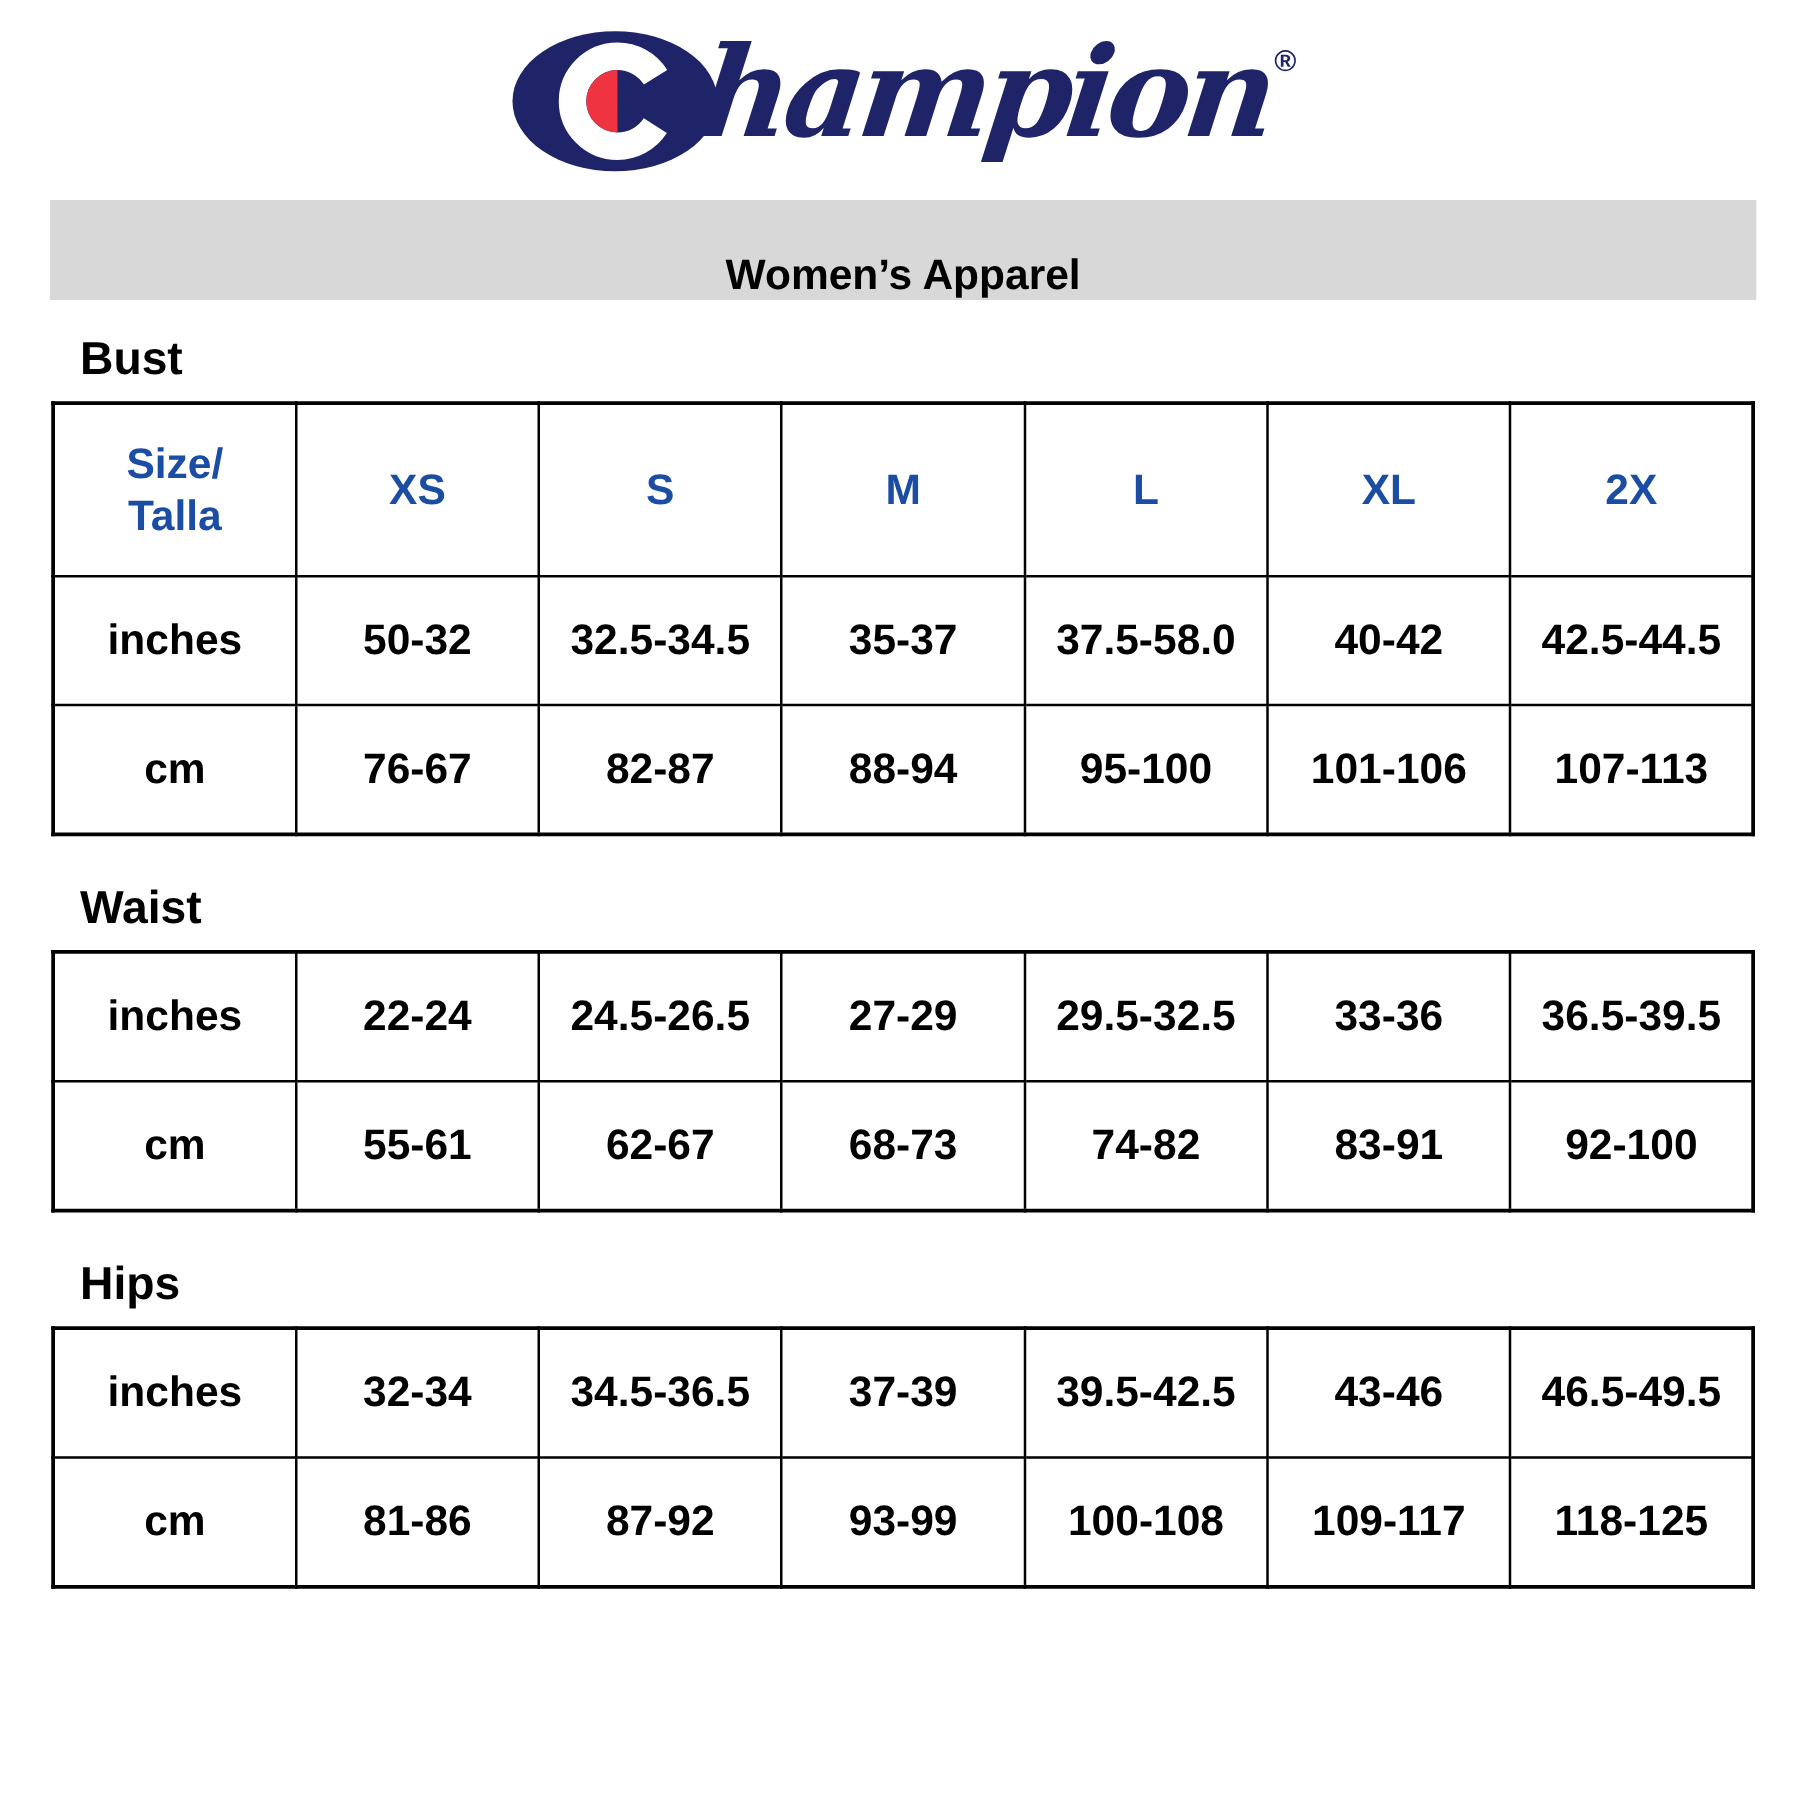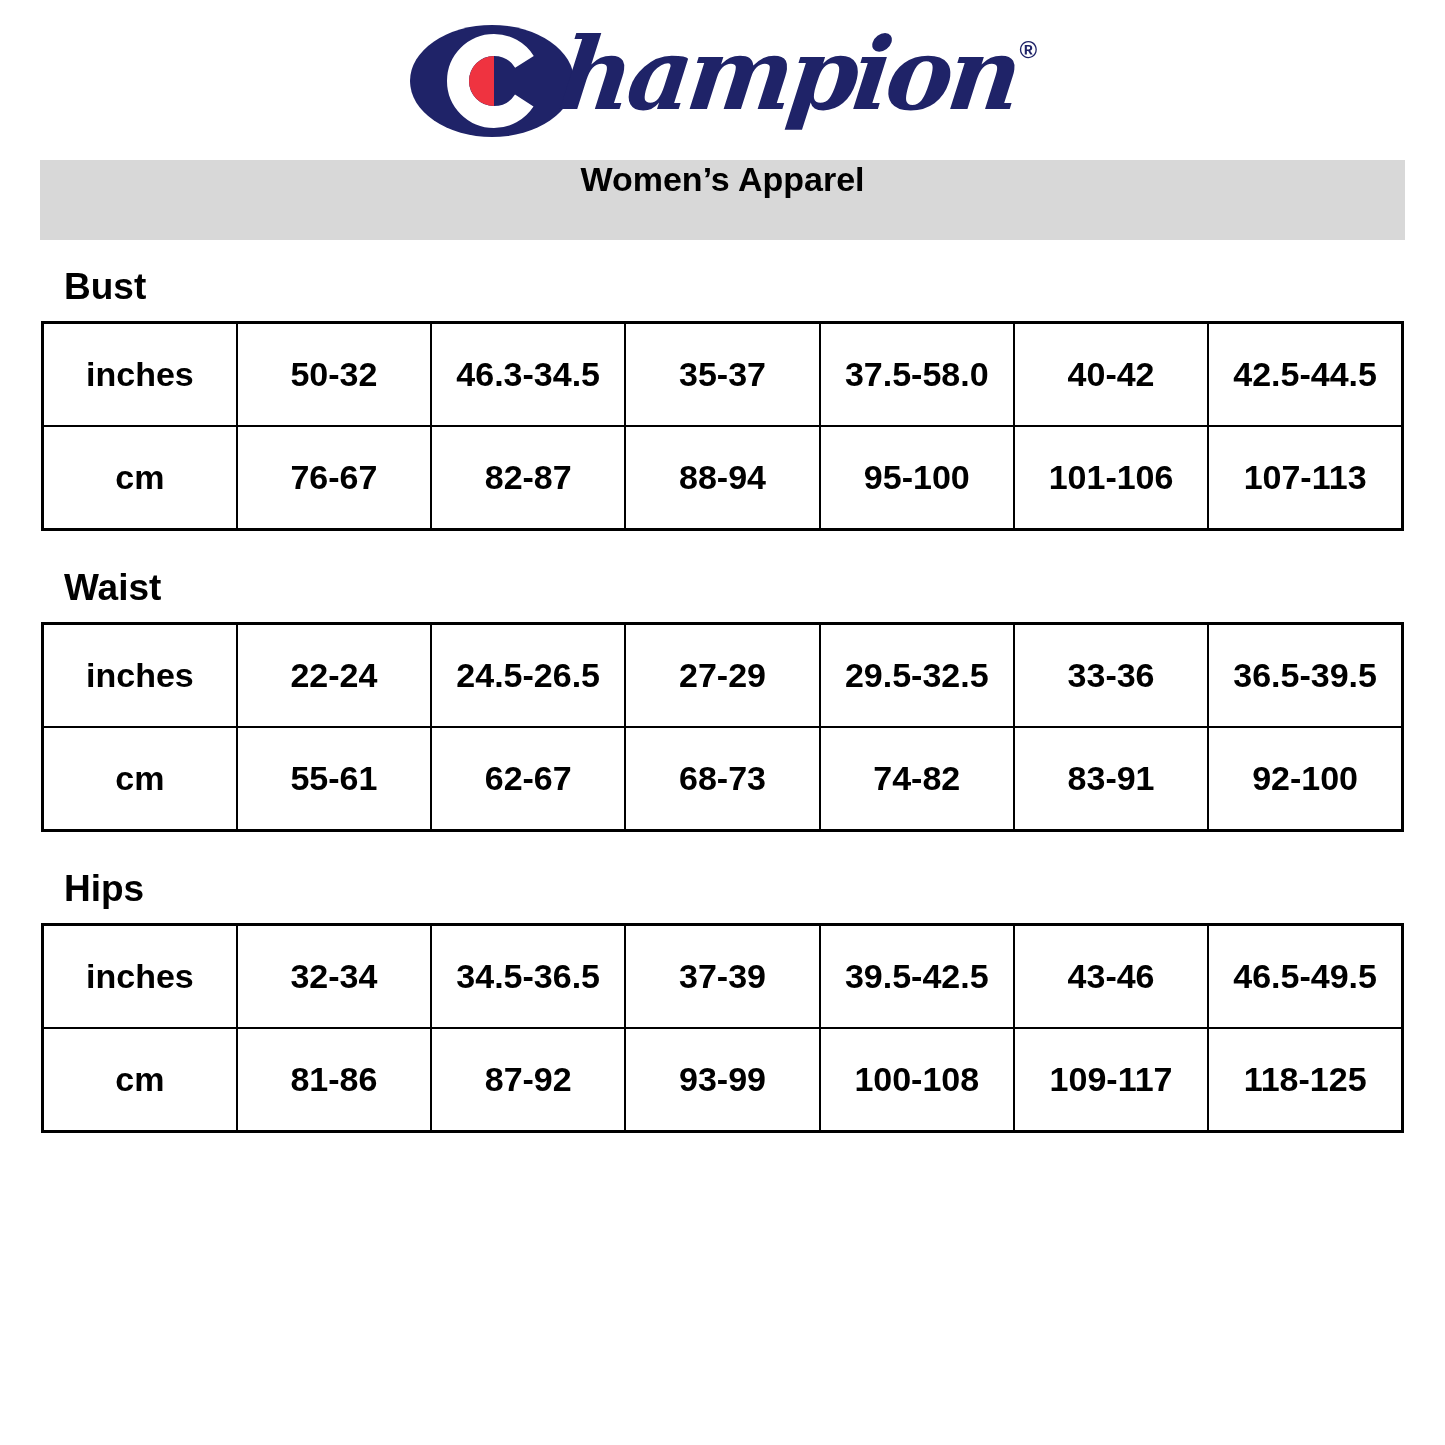--- a/index.html
+++ b/index.html
@@ -43,21 +43,21 @@
     font-style: normal;
     font-weight: bold;
   }
 
   
   .banner {
     margin: 14px 40px 0 40px;
     height: 80px;
     background: #d8d8d8;
     display: flex;
-    align-items: flex-start;
+    align-items: flex-end;
     justify-content: center;
     font-size: 34px;
     font-weight: bold;
   }
 
   
   .section-heading {
     margin: 38px 0 16px 64px;
     font-size: 37px;
     font-weight: bold;
@@ -103,24 +103,36 @@
 </div>
 
 <div class="banner">
   <span>Women’s Apparel</span>
 </div>
 
 <div class="section-heading first">Bust</div>
 
 <table class="size-table">
   <tbody>
+      <tr class="row-sizes">
+    <th>
+      <span>Size/</span><br>
+      <span>Talla</span>
+    </th>
+    <th>XS</th>
+    <th>S</th>
+    <th>M</th>
+    <th>L</th>
+    <th>XL</th>
+    <th>2X</th>
+  </tr>
   <tr class="row-measure">
     <th>inches</th>
     <td class="shaded">50-32</td>
-    <td class="shaded">46.3-34.5</td>
+    <td class="shaded">32.5-34.5</td>
     <td class="shaded">35-37</td>
     <td class="shaded">37.5-58.0</td>
     <td class="shaded">40-42</td>
     <td class="shaded">42.5-44.5</td>
   </tr>
   <tr class="row-measure">
     <th>cm</th>
     <td>76-67</td>
     <td>82-87</td>
     <td>88-94</td>

